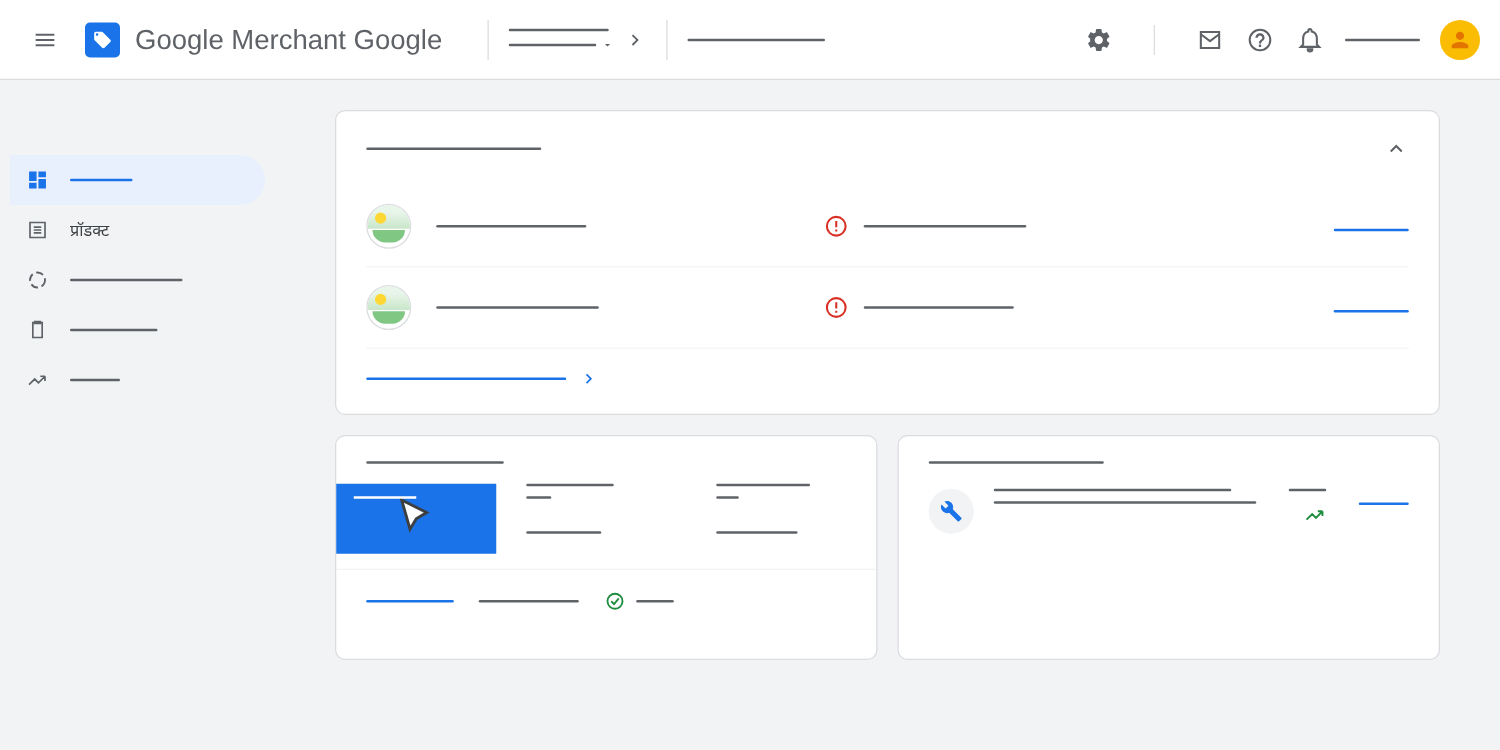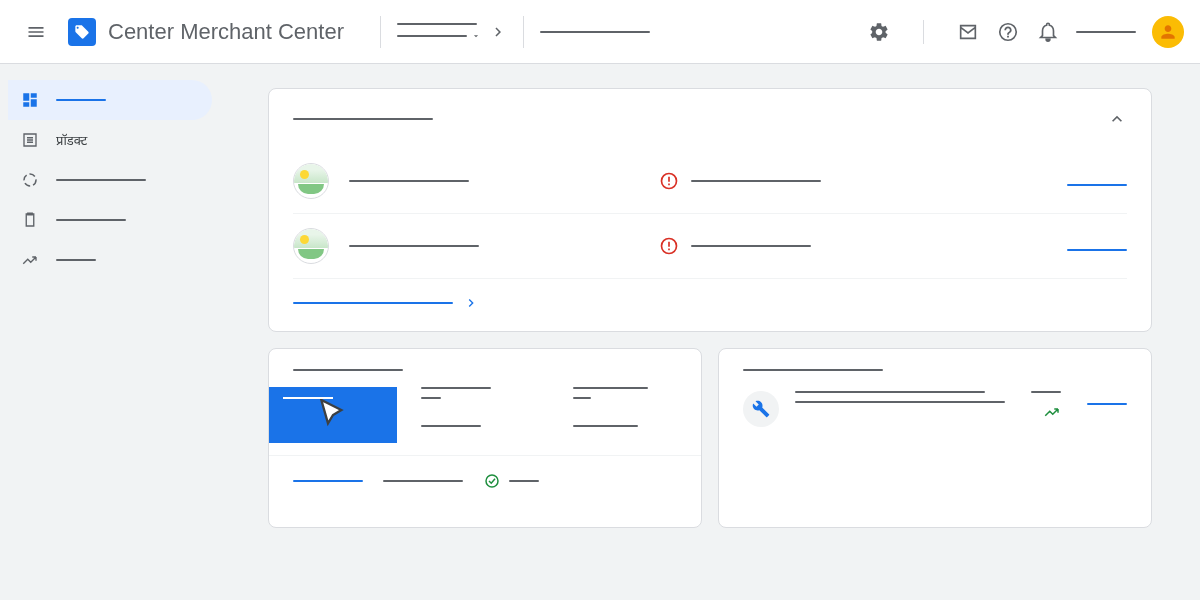--- a/index.html
+++ b/index.html
@@ -13,21 +13,21 @@
 .logo-box { width: 28px; height: 28px; background: #1a73e8; border-radius: 4px; display: flex; align-items: center; justify-content: center; margin: 0 12px; }
 .app-title { font-size: 22px; color: #5f6368; font-weight: 400; margin-right: 20px; }
 .divider-v { width: 1px; height: 32px; background: #dadce0; margin: 0 16px; }
 .dropdown-area { display: flex; align-items: center; min-width: 100px; }
 .placeholder-line { height: 2px; background: #5f6368; border-radius: 1px; }
 .header-right { margin-left: auto; display: flex; align-items: center; gap: 16px; }
 .icon-btn { width: 24px; height: 24px; display: flex; align-items: center; justify-content: center; cursor: pointer; color: #5f6368; }
 .avatar { width: 32px; height: 32px; border-radius: 50%; background: #fbbc04; display: flex; align-items: center; justify-content: center; }
 
 .layout { display: flex; height: calc(600px - 64px); }
-.sidebar { width: 220px; background: #f1f3f4; padding: 16px 8px; }
+.sidebar { width: 220px; background: #f1f3f4; padding: 16px 8px; margin-top: 44px; }
 .nav-item {
   display: flex; align-items: center; height: 40px; padding: 0 12px;
   border-radius: 0 20px 20px 0; cursor: pointer; gap: 16px;
 }
 .nav-item.active { background: #e8f0fe; }
 .nav-item.active .nav-icon { color: #1a73e8; }
 .nav-icon { width: 20px; height: 20px; display: flex; align-items: center; justify-content: center; color: #5f6368; }
 .nav-label { font-size: 13px; color: #3c4043; }
 .nav-item.active .nav-placeholder { background: #1a73e8; }
 .nav-placeholder { height: 2px; background: #5f6368; border-radius: 1px; }
@@ -91,21 +91,21 @@
   <div class="menu-btn">
     <svg width="20" height="20" viewBox="0 0 24 24">
         <path fill="#5f6368" d="M3 18h18v-2H3v2zm0-5h18v-2H3v2zm0-7v2h18V6H3z"></path>
       </svg>
   </div>
   <div class="logo-box">
     <svg width="16" height="16" viewBox="0 0 24 24">
         <path fill="#fff" d="M21.41 11.58l-9-9C12.05 2.22 11.55 2 11 2H4c-1.1 0-2 .9-2 2v7c0 .55.22 1.05.59 1.42l9 9c.36.36.86.58 1.41.58s1.05-.22 1.41-.59l7-7c.37-.36.59-.86.59-1.41s-.23-1.06-.59-1.42zM5.5 7C4.67 7 4 6.33 4 5.5S4.67 4 5.5 4 7 4.67 7 5.5 6.33 7 5.5 7z"></path>
       </svg>
   </div>
-  <div class="app-title">Center Merchant Center</div>
+  <div class="app-title">Google Merchant Google</div>
   <div class="divider-v"></div>
   <div class="dropdown-area">
     <div style="display:flex;flex-direction:column;gap:6px;">
       <div class="placeholder-line" style="width:80px;"></div>
       <div style="display:flex;align-items:center;gap:4px;">
         <div class="placeholder-line" style="width:70px;"></div>
         <svg width="10" height="10" viewBox="0 0 24 24">
             <path fill="#5f6368" d="M7 10l5 5 5-5z"></path>
           </svg>
       </div>

